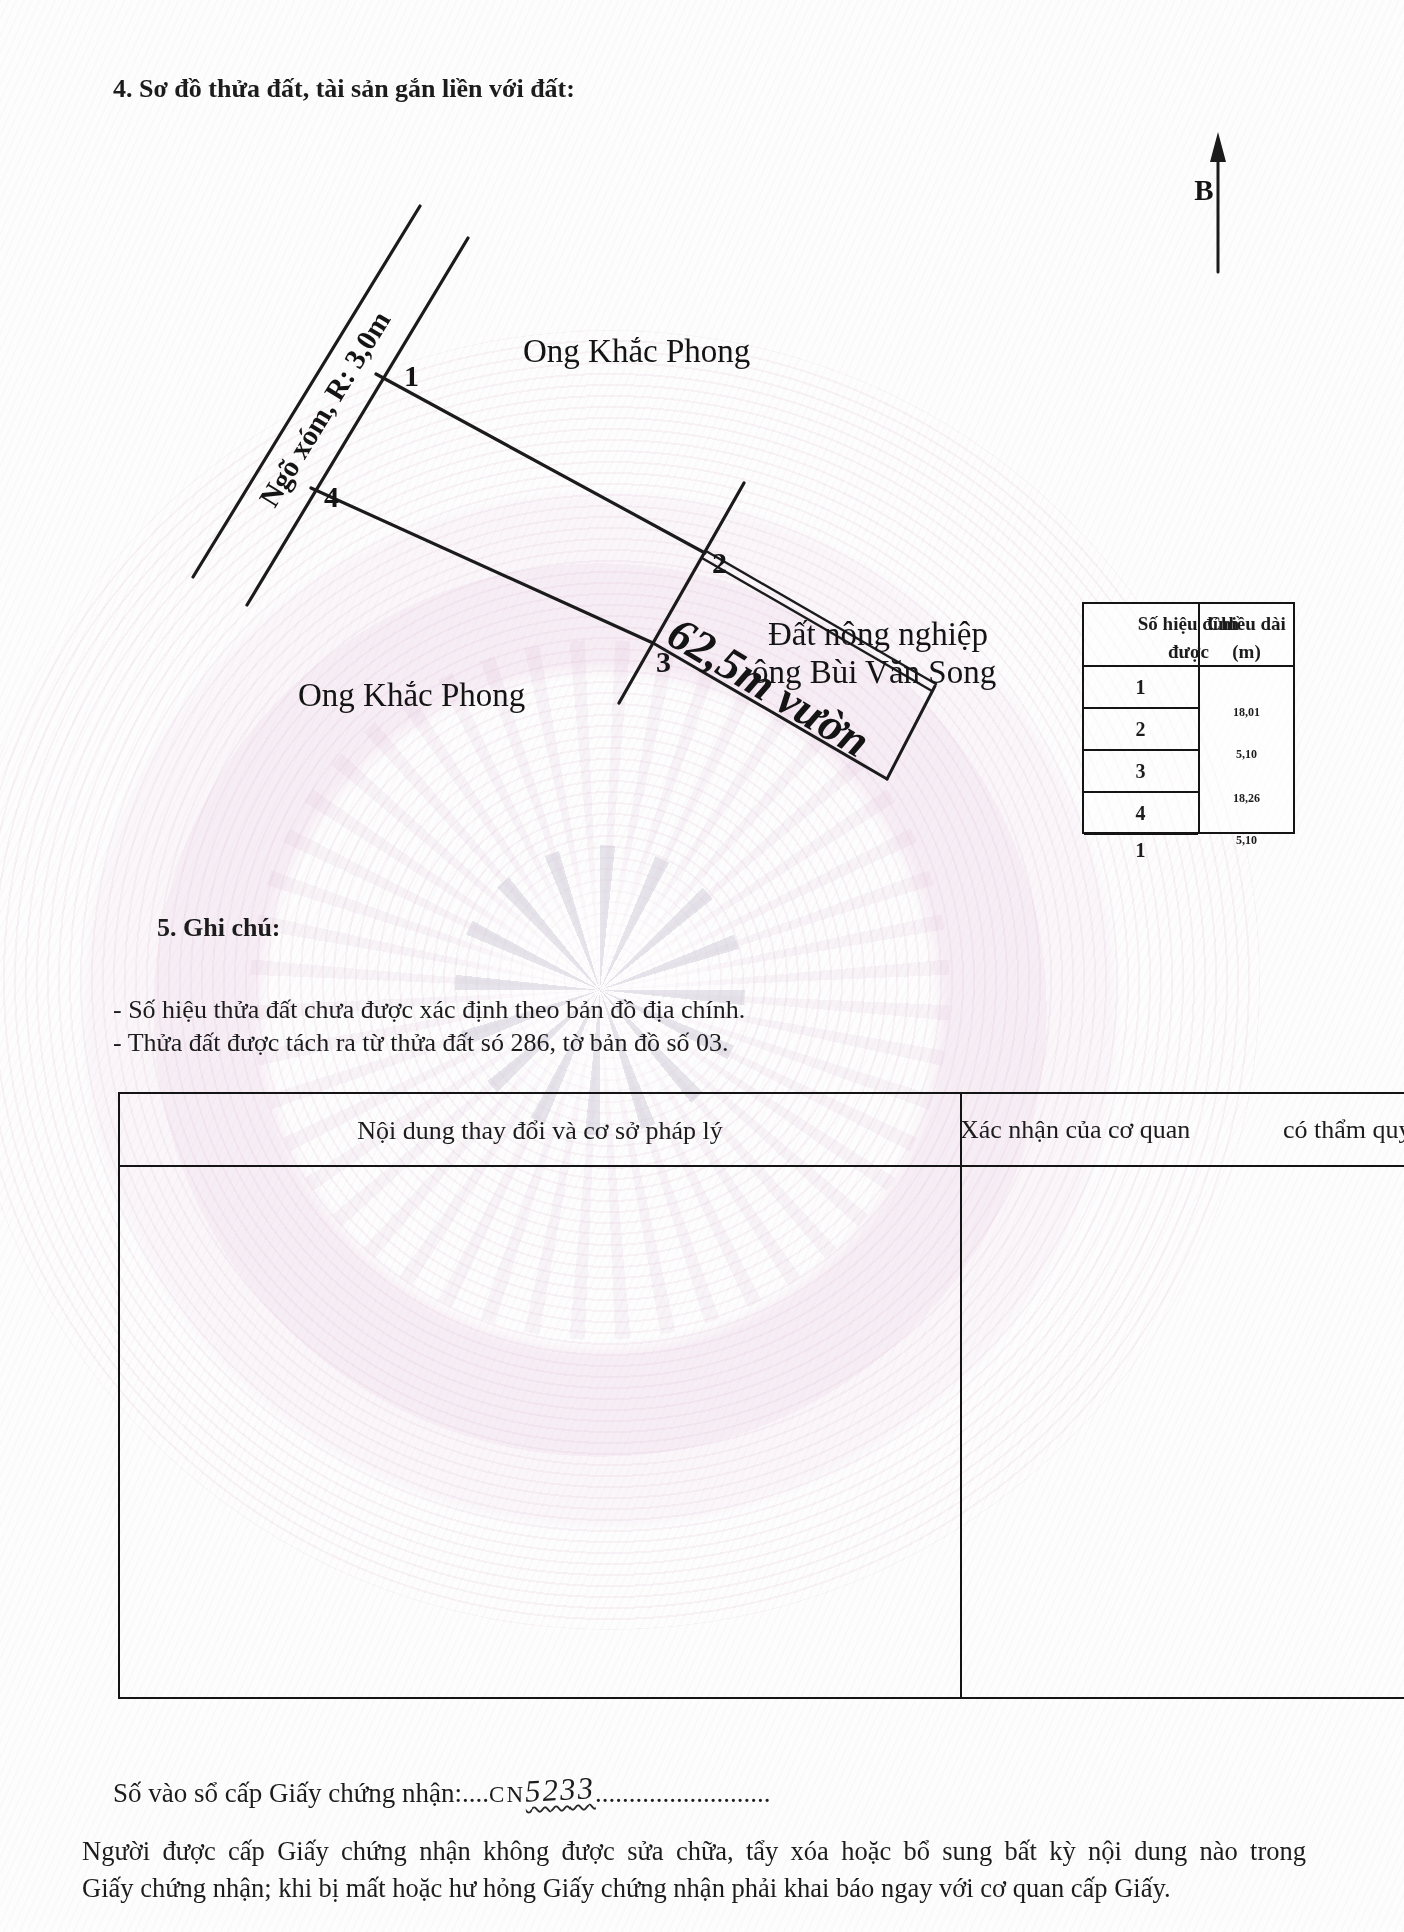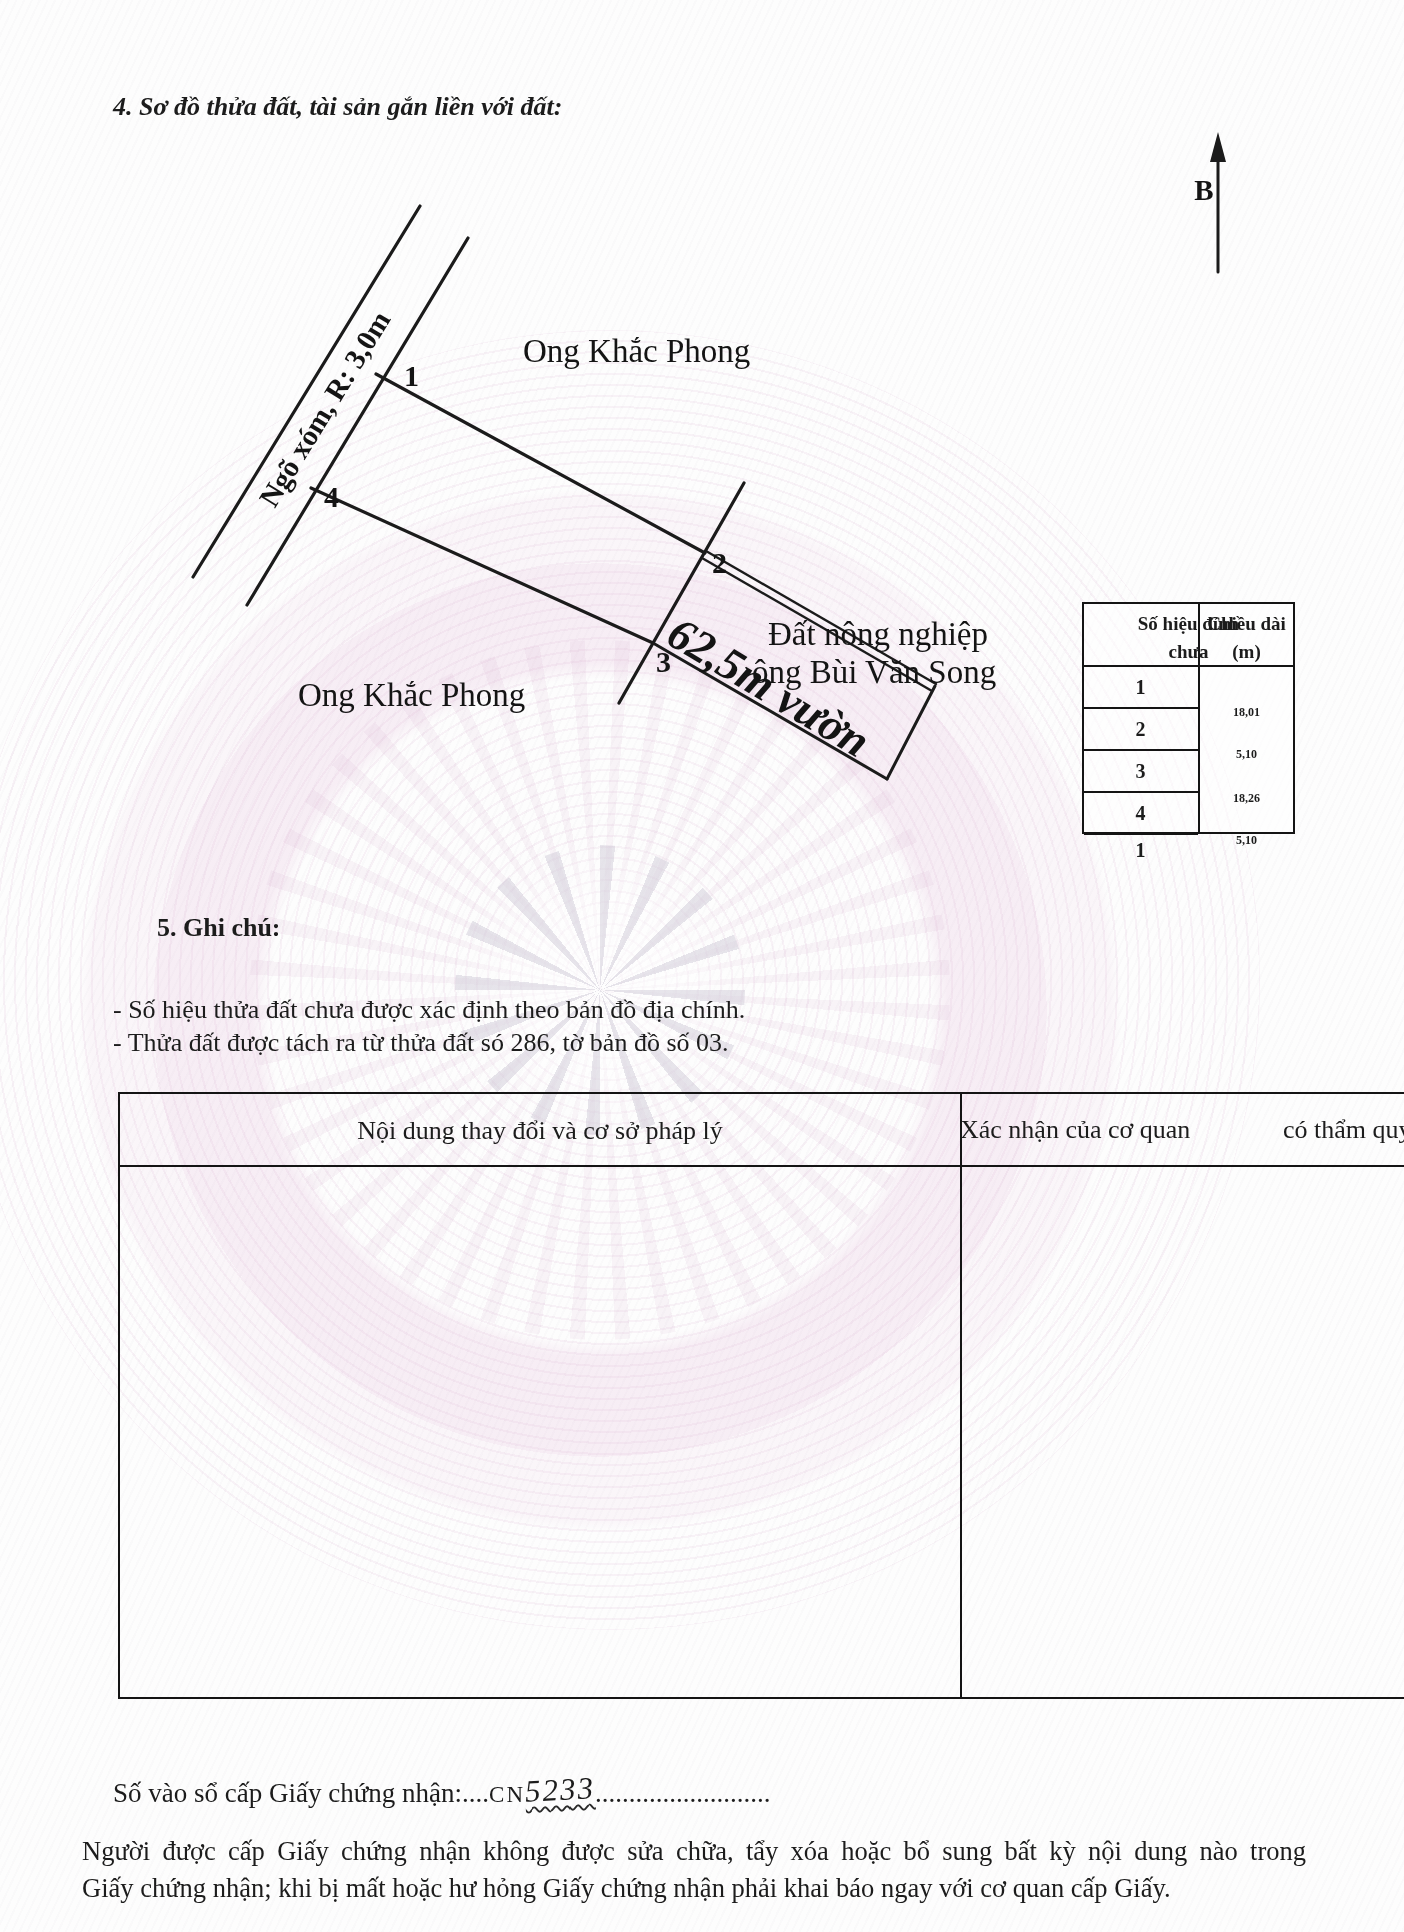--- a/index.html
+++ b/index.html
@@ -87,21 +87,21 @@
 <body>
 
 <div class="texture"></div>
 <div class="wm wm-outer"></div>
 <div class="wm wm-belt"></div>
 <div class="wm wm-spokes"></div>
 <div class="wm wm-star"></div>
 
 <div class="content">
 
-  <div class="sec-title" style="left:113px;top:92px;font-style:italic;">4. Sơ đồ thửa đất, tài sản gắn liền với đất:</div>
+  <div class="sec-title" style="left:113px;top:74px;">4. Sơ đồ thửa đất, tài sản gắn liền với đất:</div>
 
   <svg class="diagram" viewBox="0 0 1404 1932">
 
     <line x1="420" y1="206" x2="193" y2="577" stroke-width="3.2"></line>
     <line x1="468" y1="238" x2="247" y2="605" stroke-width="3.2"></line>
 
     <line x1="376" y1="374" x2="705" y2="553" stroke-width="3.2"></line>
     <line x1="311" y1="488" x2="653" y2="643" stroke-width="3.2"></line>
     <line x1="744" y1="483" x2="619" y2="703" stroke-width="3.2"></line>
 
@@ -123,21 +123,21 @@
     <text class="svg-owner" x="298" y="706">Ong Khắc Phong</text>
     <text class="svg-owner" x="768" y="645" font-size="31">Đất nông nghiệp</text>
     <text class="svg-owner" x="752" y="683" font-size="31">ông Bùi Văn Song</text>
     <text class="svg-red" x="664" y="642" fill="#d93434" transform="rotate(31 664 642)">62,5m vườn</text>
   </svg>
 
   <div class="vtable">
     <div class="vt-col1"></div>
     <div class="vt-head">
       <div>Số hiệu đỉnh</div>
-      <div>chưa</div>
+      <div>được</div>
     </div>
     <div class="vt-head2">
       <div>Chiều dài</div>
       <div>(m)</div>
     </div>
     <div class="vt-num" style="top:63px;">1</div>
     <div class="vt-div" style="top:103px;"></div>
     <div class="vt-num" style="top:105px;">2</div>
     <div class="vt-div" style="top:145px;"></div>
     <div class="vt-num" style="top:147px;">3</div>

